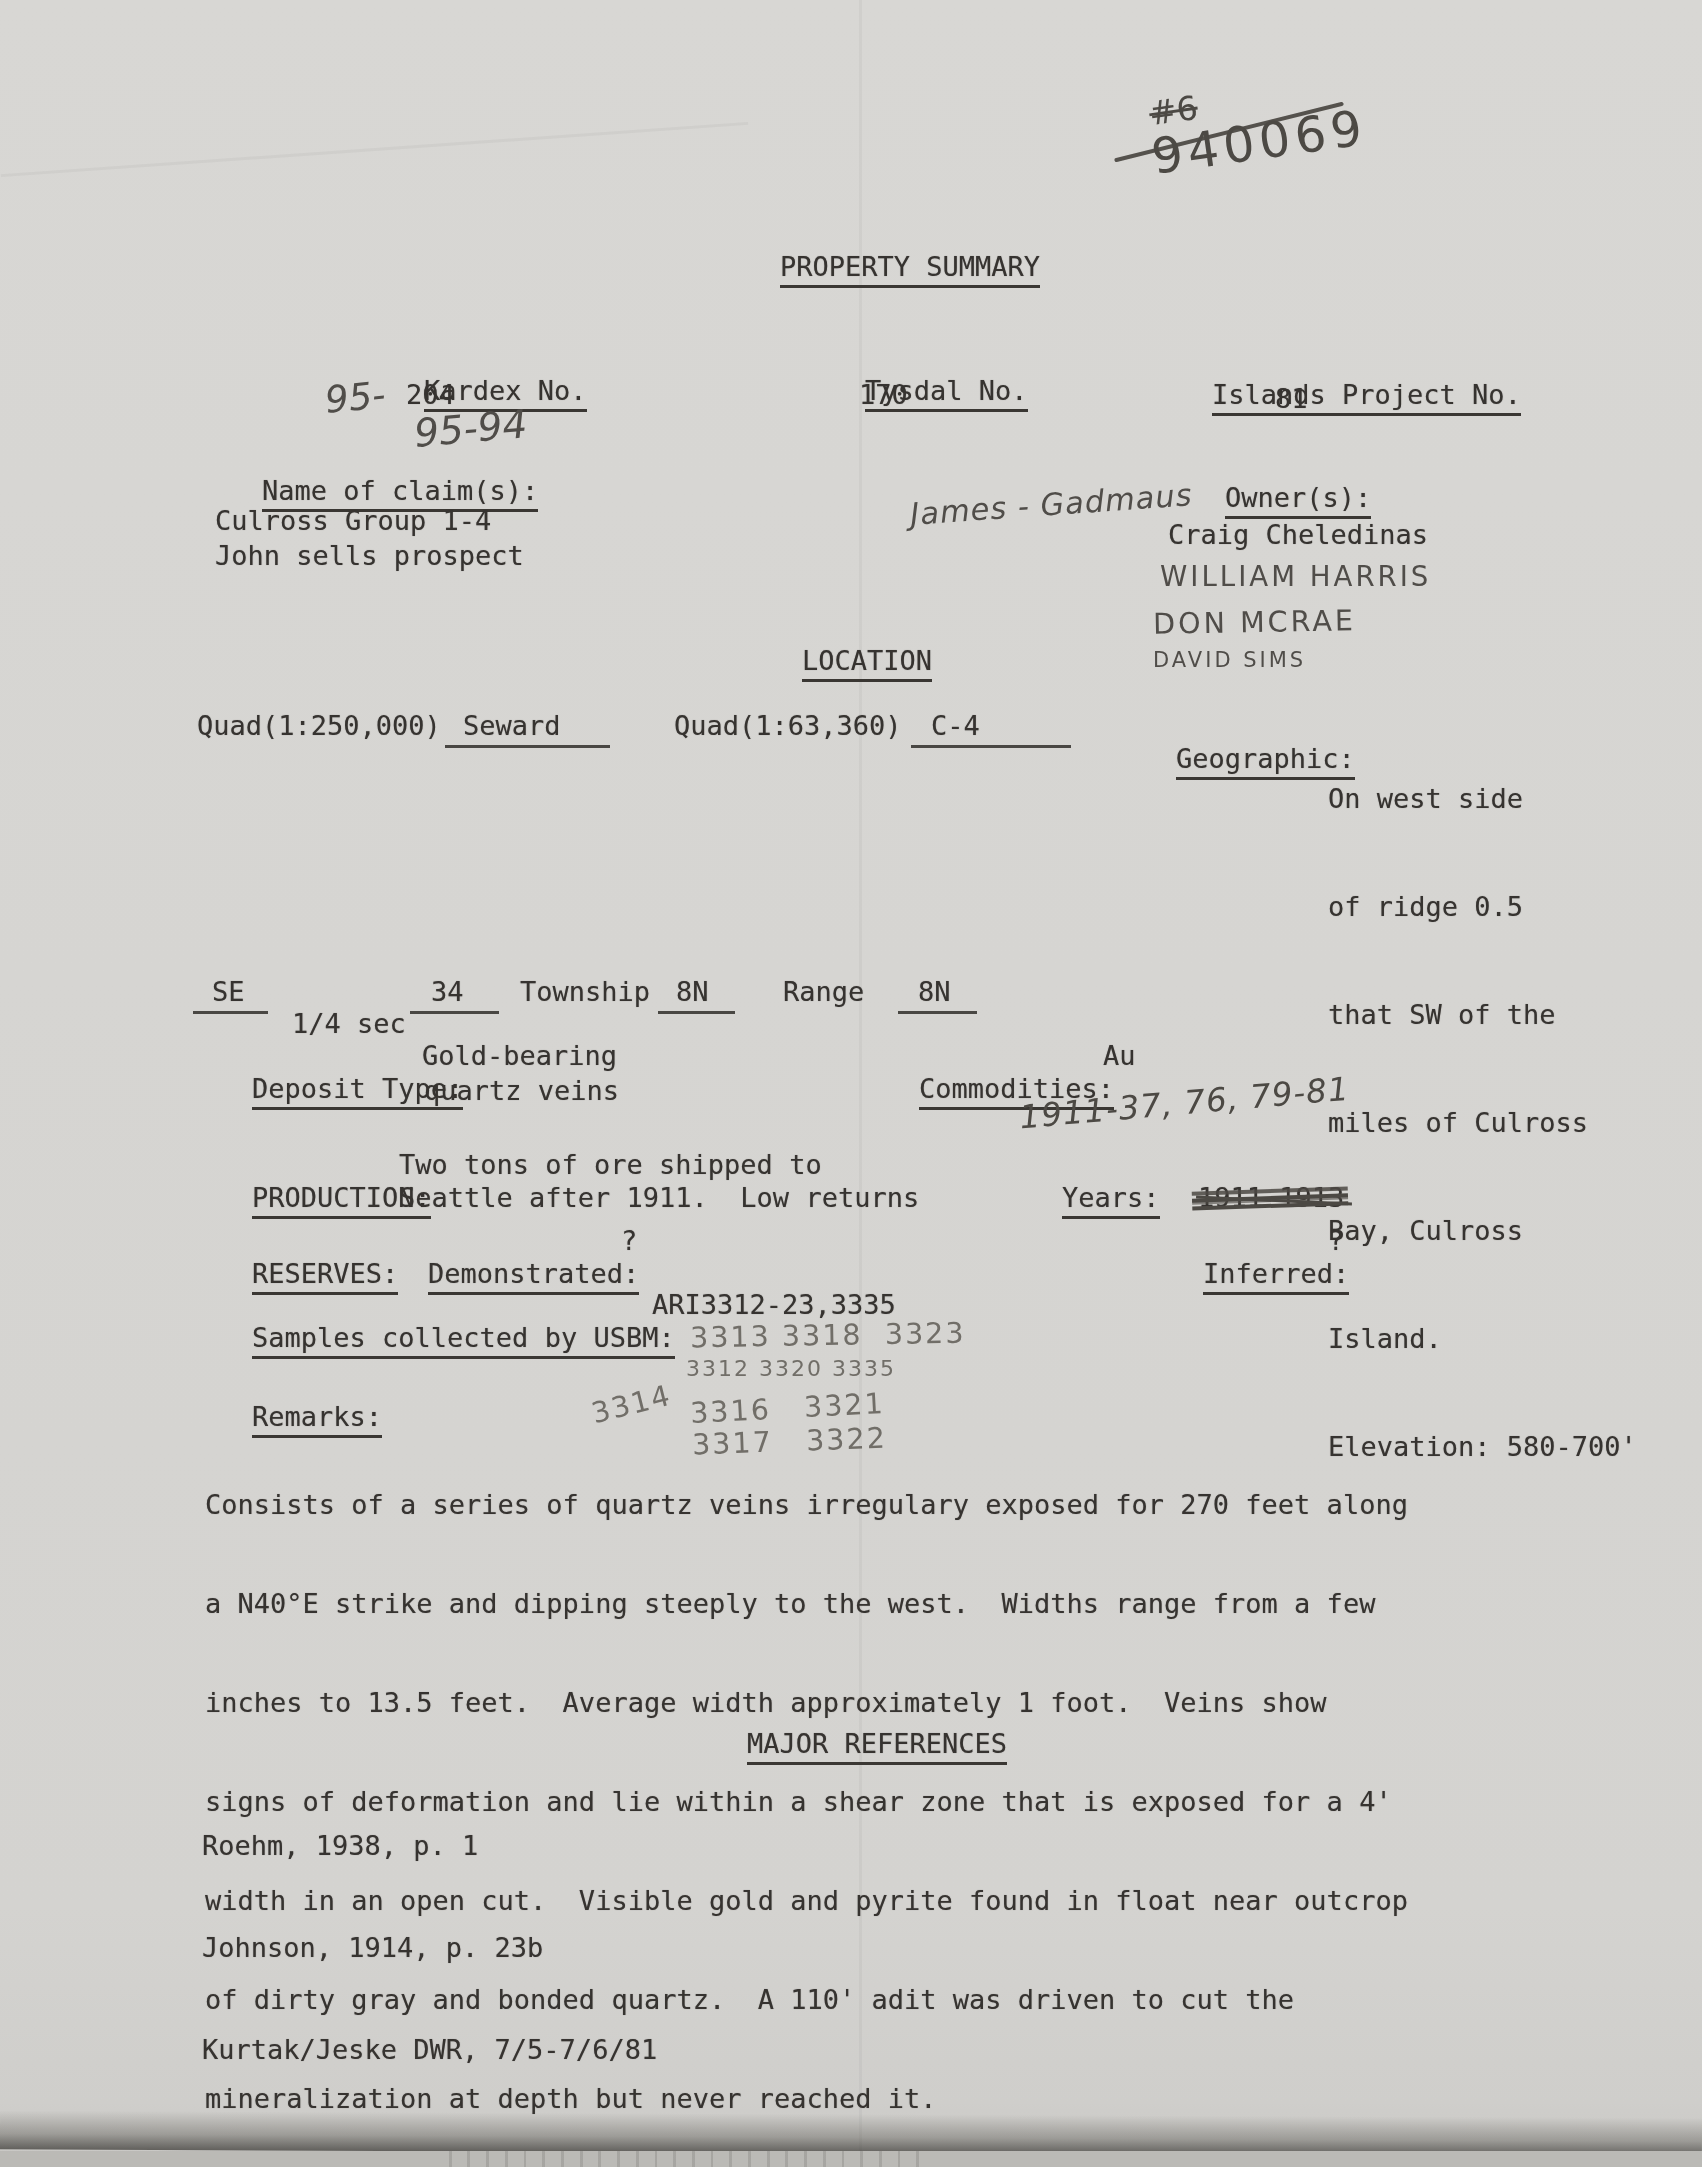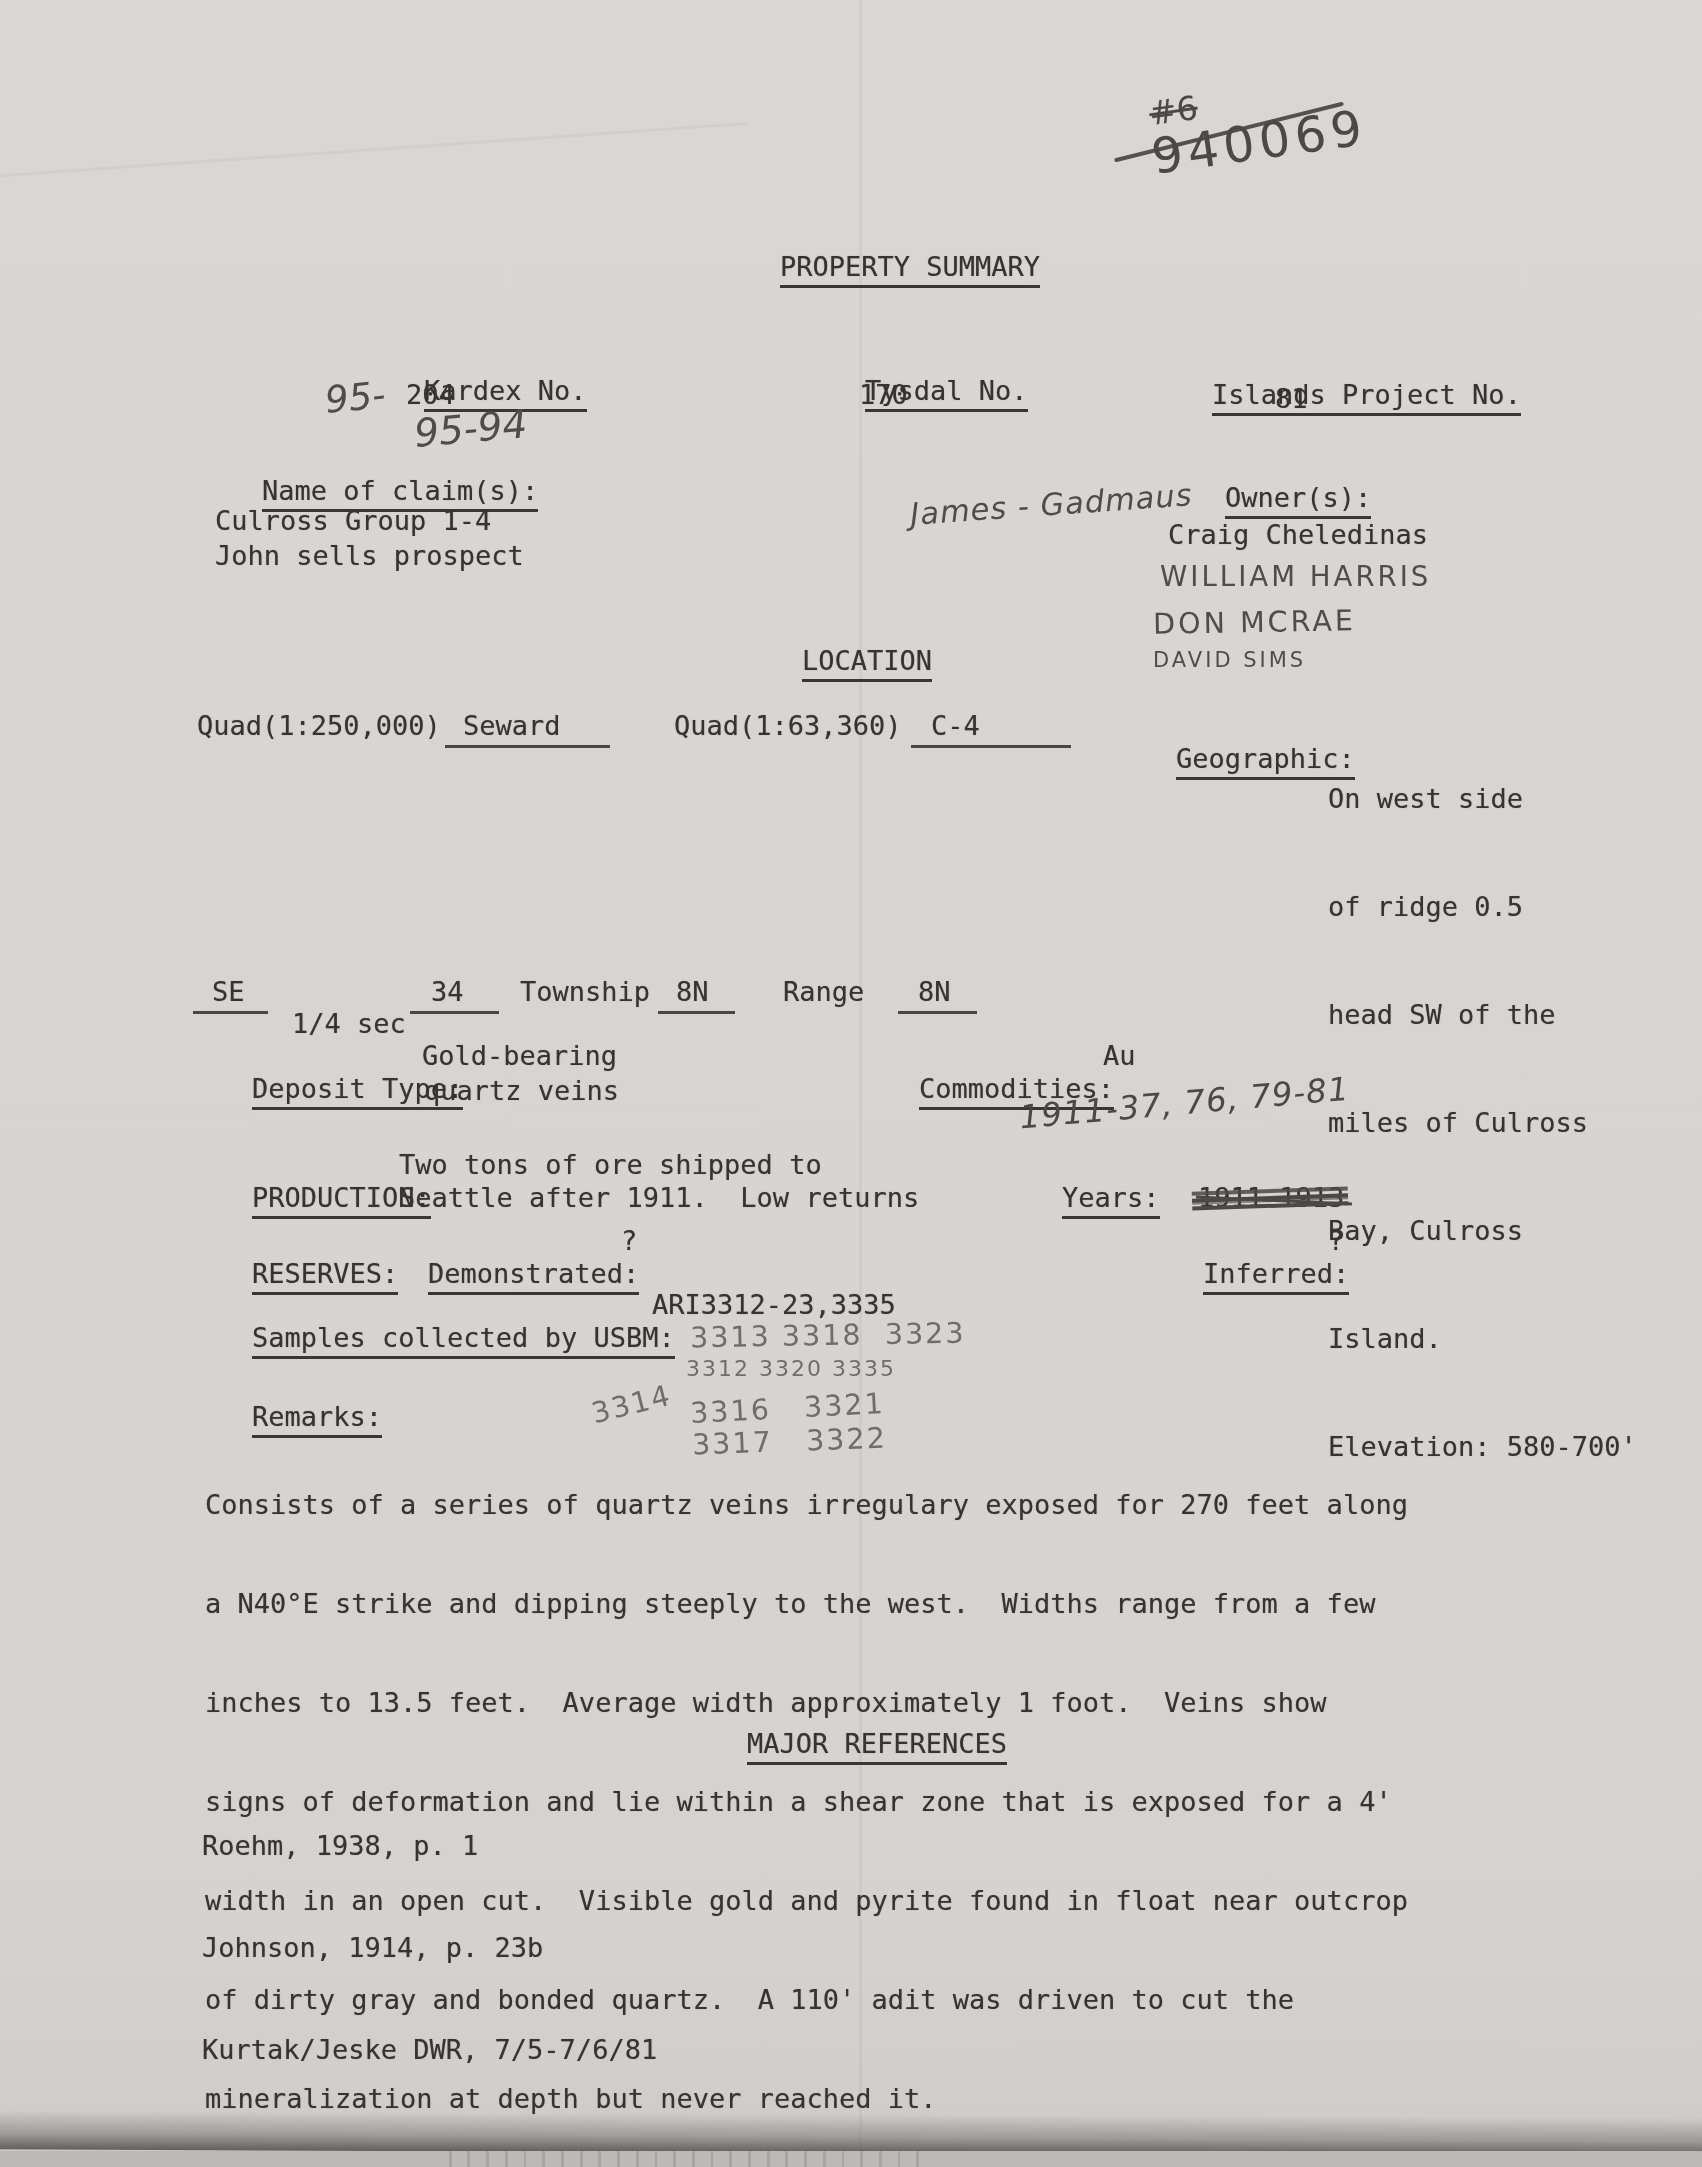--- a/index.html
+++ b/index.html
@@ -87,21 +87,21 @@
   <div class="typed" style="left:674px;top:709px;">Quad(1:63,360)</div>
   <div class="typed" style="left:931px;top:709px;">C-4</div>
   <div class="fill-line" style="left:911px;top:745px;width:160px;"></div>
 
   <div class="typed" style="left:1111px;top:709px;">
     <span class="u">Geographic:</span>
   </div>
   <div class="typed" style="left:1328px;top:709px;line-height:36px;">
     <div>On west side</div>
     <div>of ridge 0.5</div>
-    <div>head SW of the</div>
+    <div>that SW of the</div>
     <div>miles of Culross</div>
     <div>Bay, Culross</div>
     <div>Island.</div>
     <div>Elevation: 580-700'</div>
   </div>
 
   <div class="typed" style="left:212px;top:975px;">SE</div>
   <div class="fill-line" style="left:193px;top:1011px;width:75px;"></div>
   <div class="typed" style="left:292px;top:975px;margin-top:32px;">1/4 sec</div>
   <div class="typed" style="left:431px;top:975px;">34</div>

